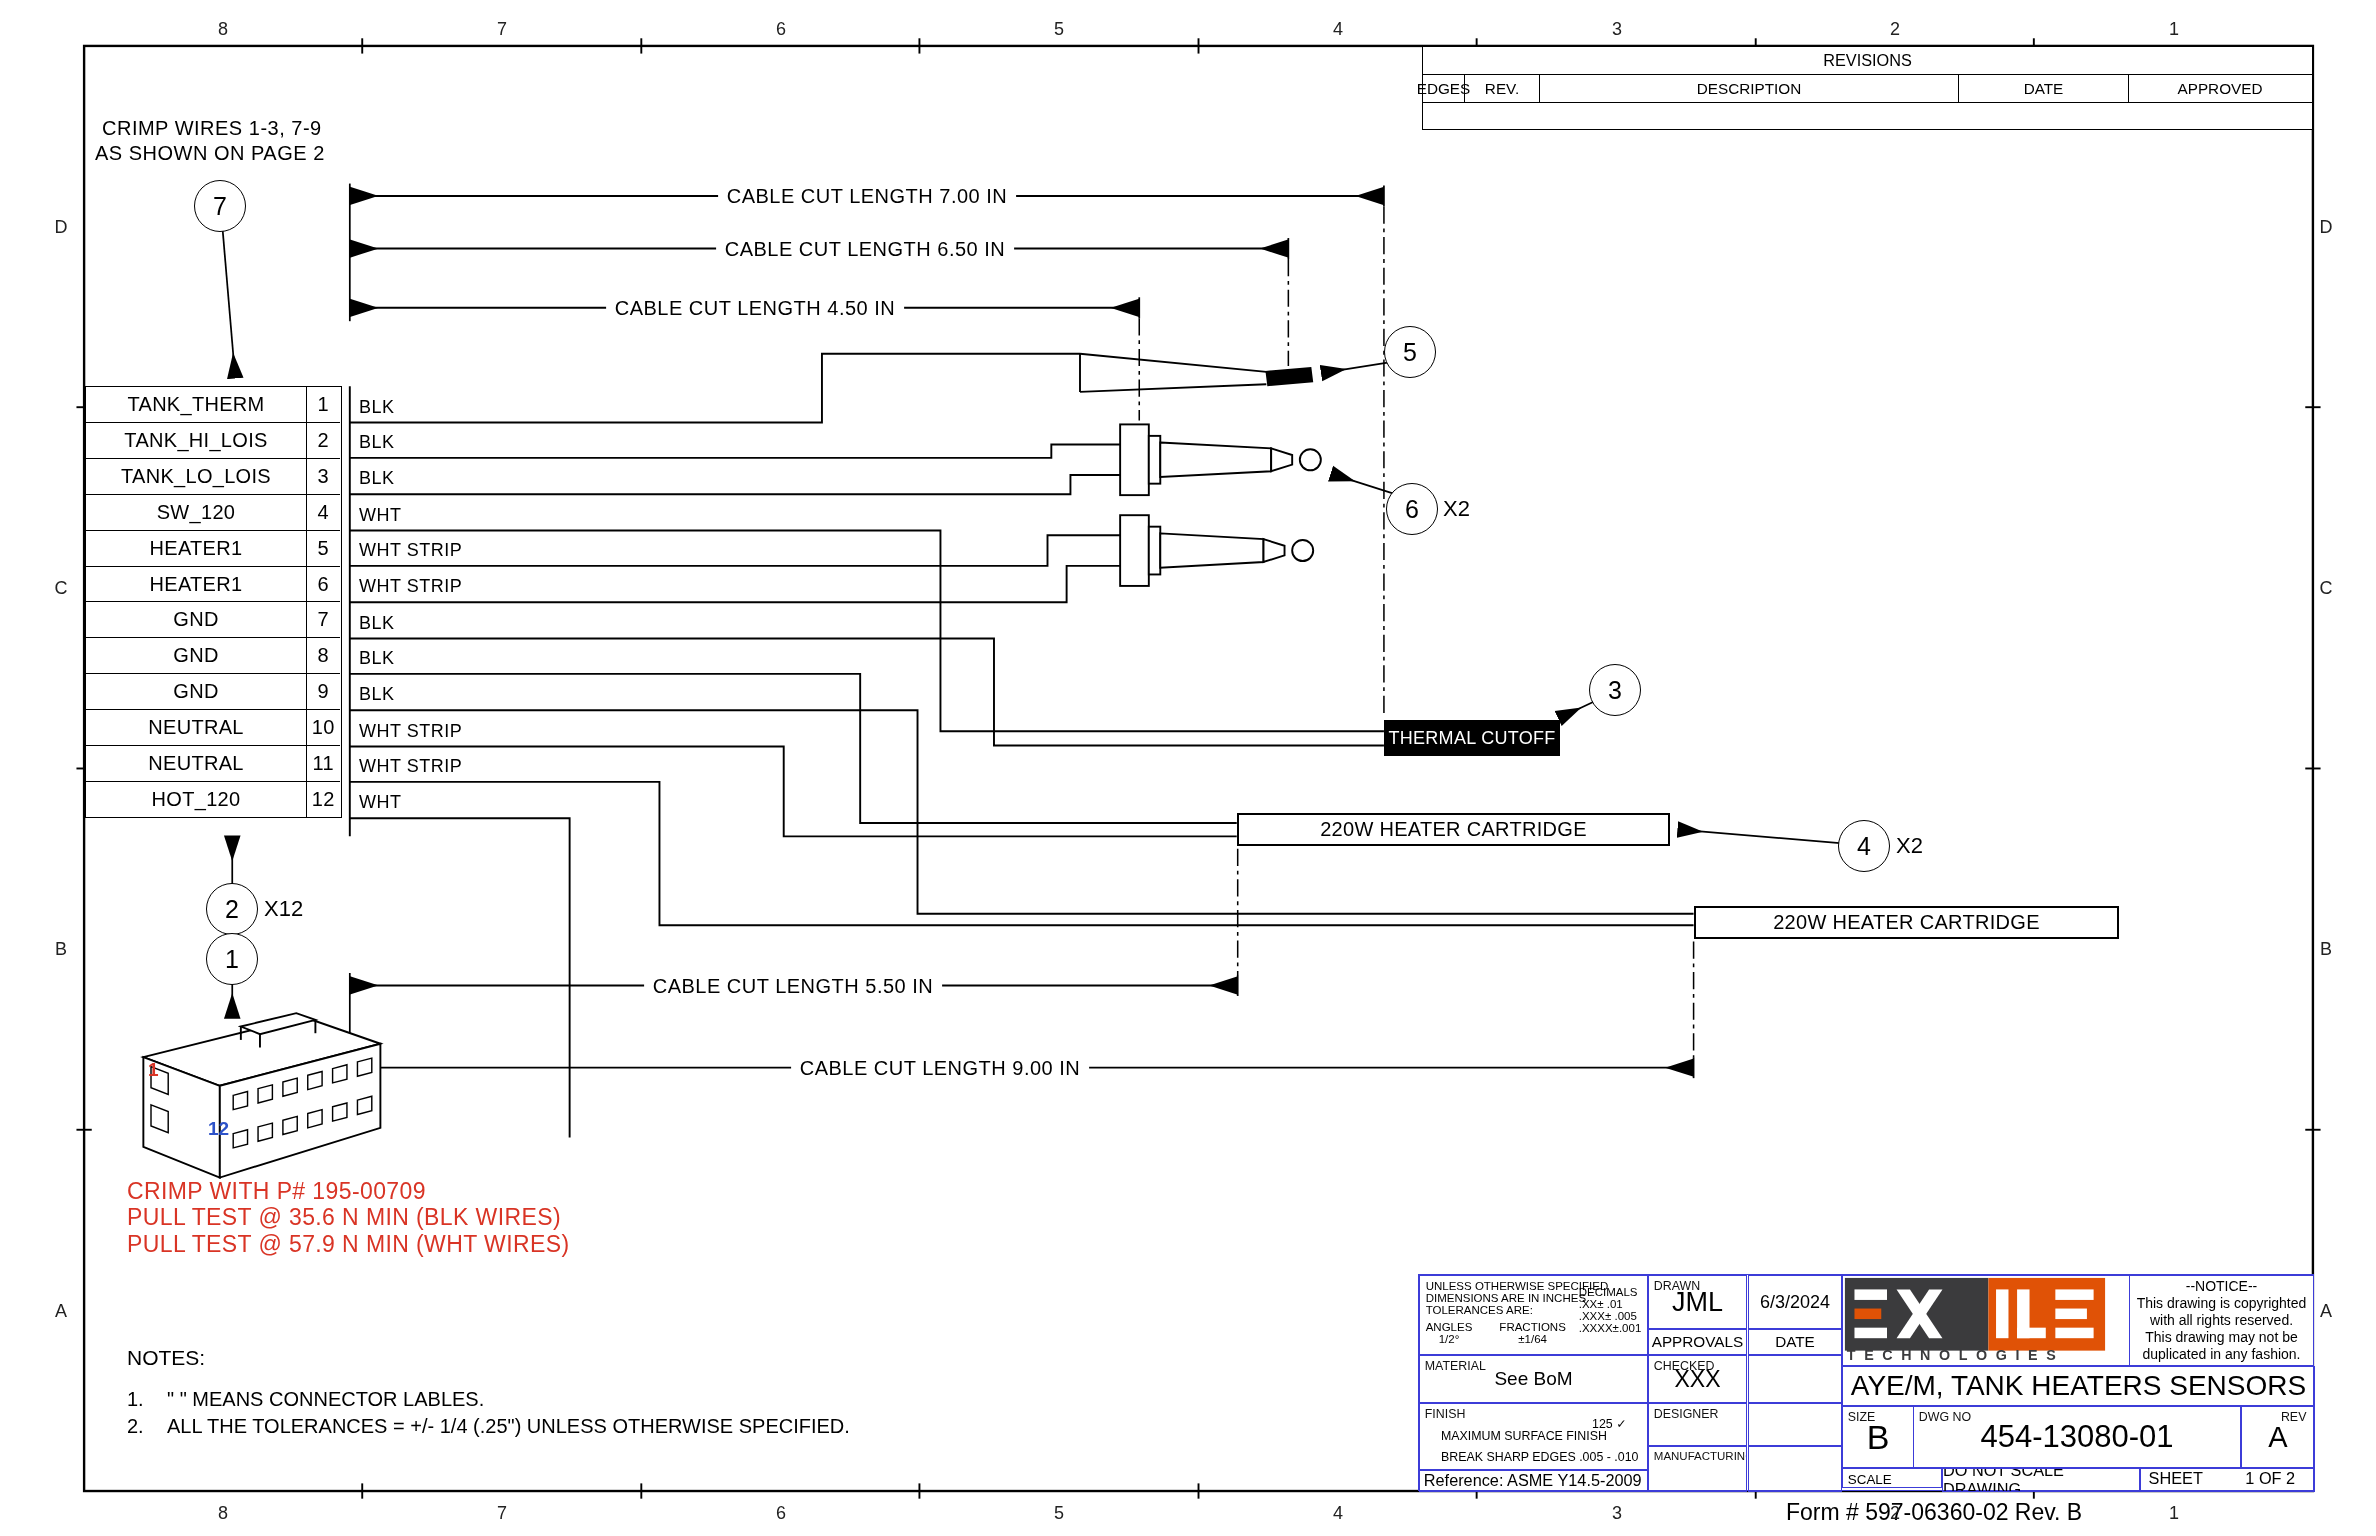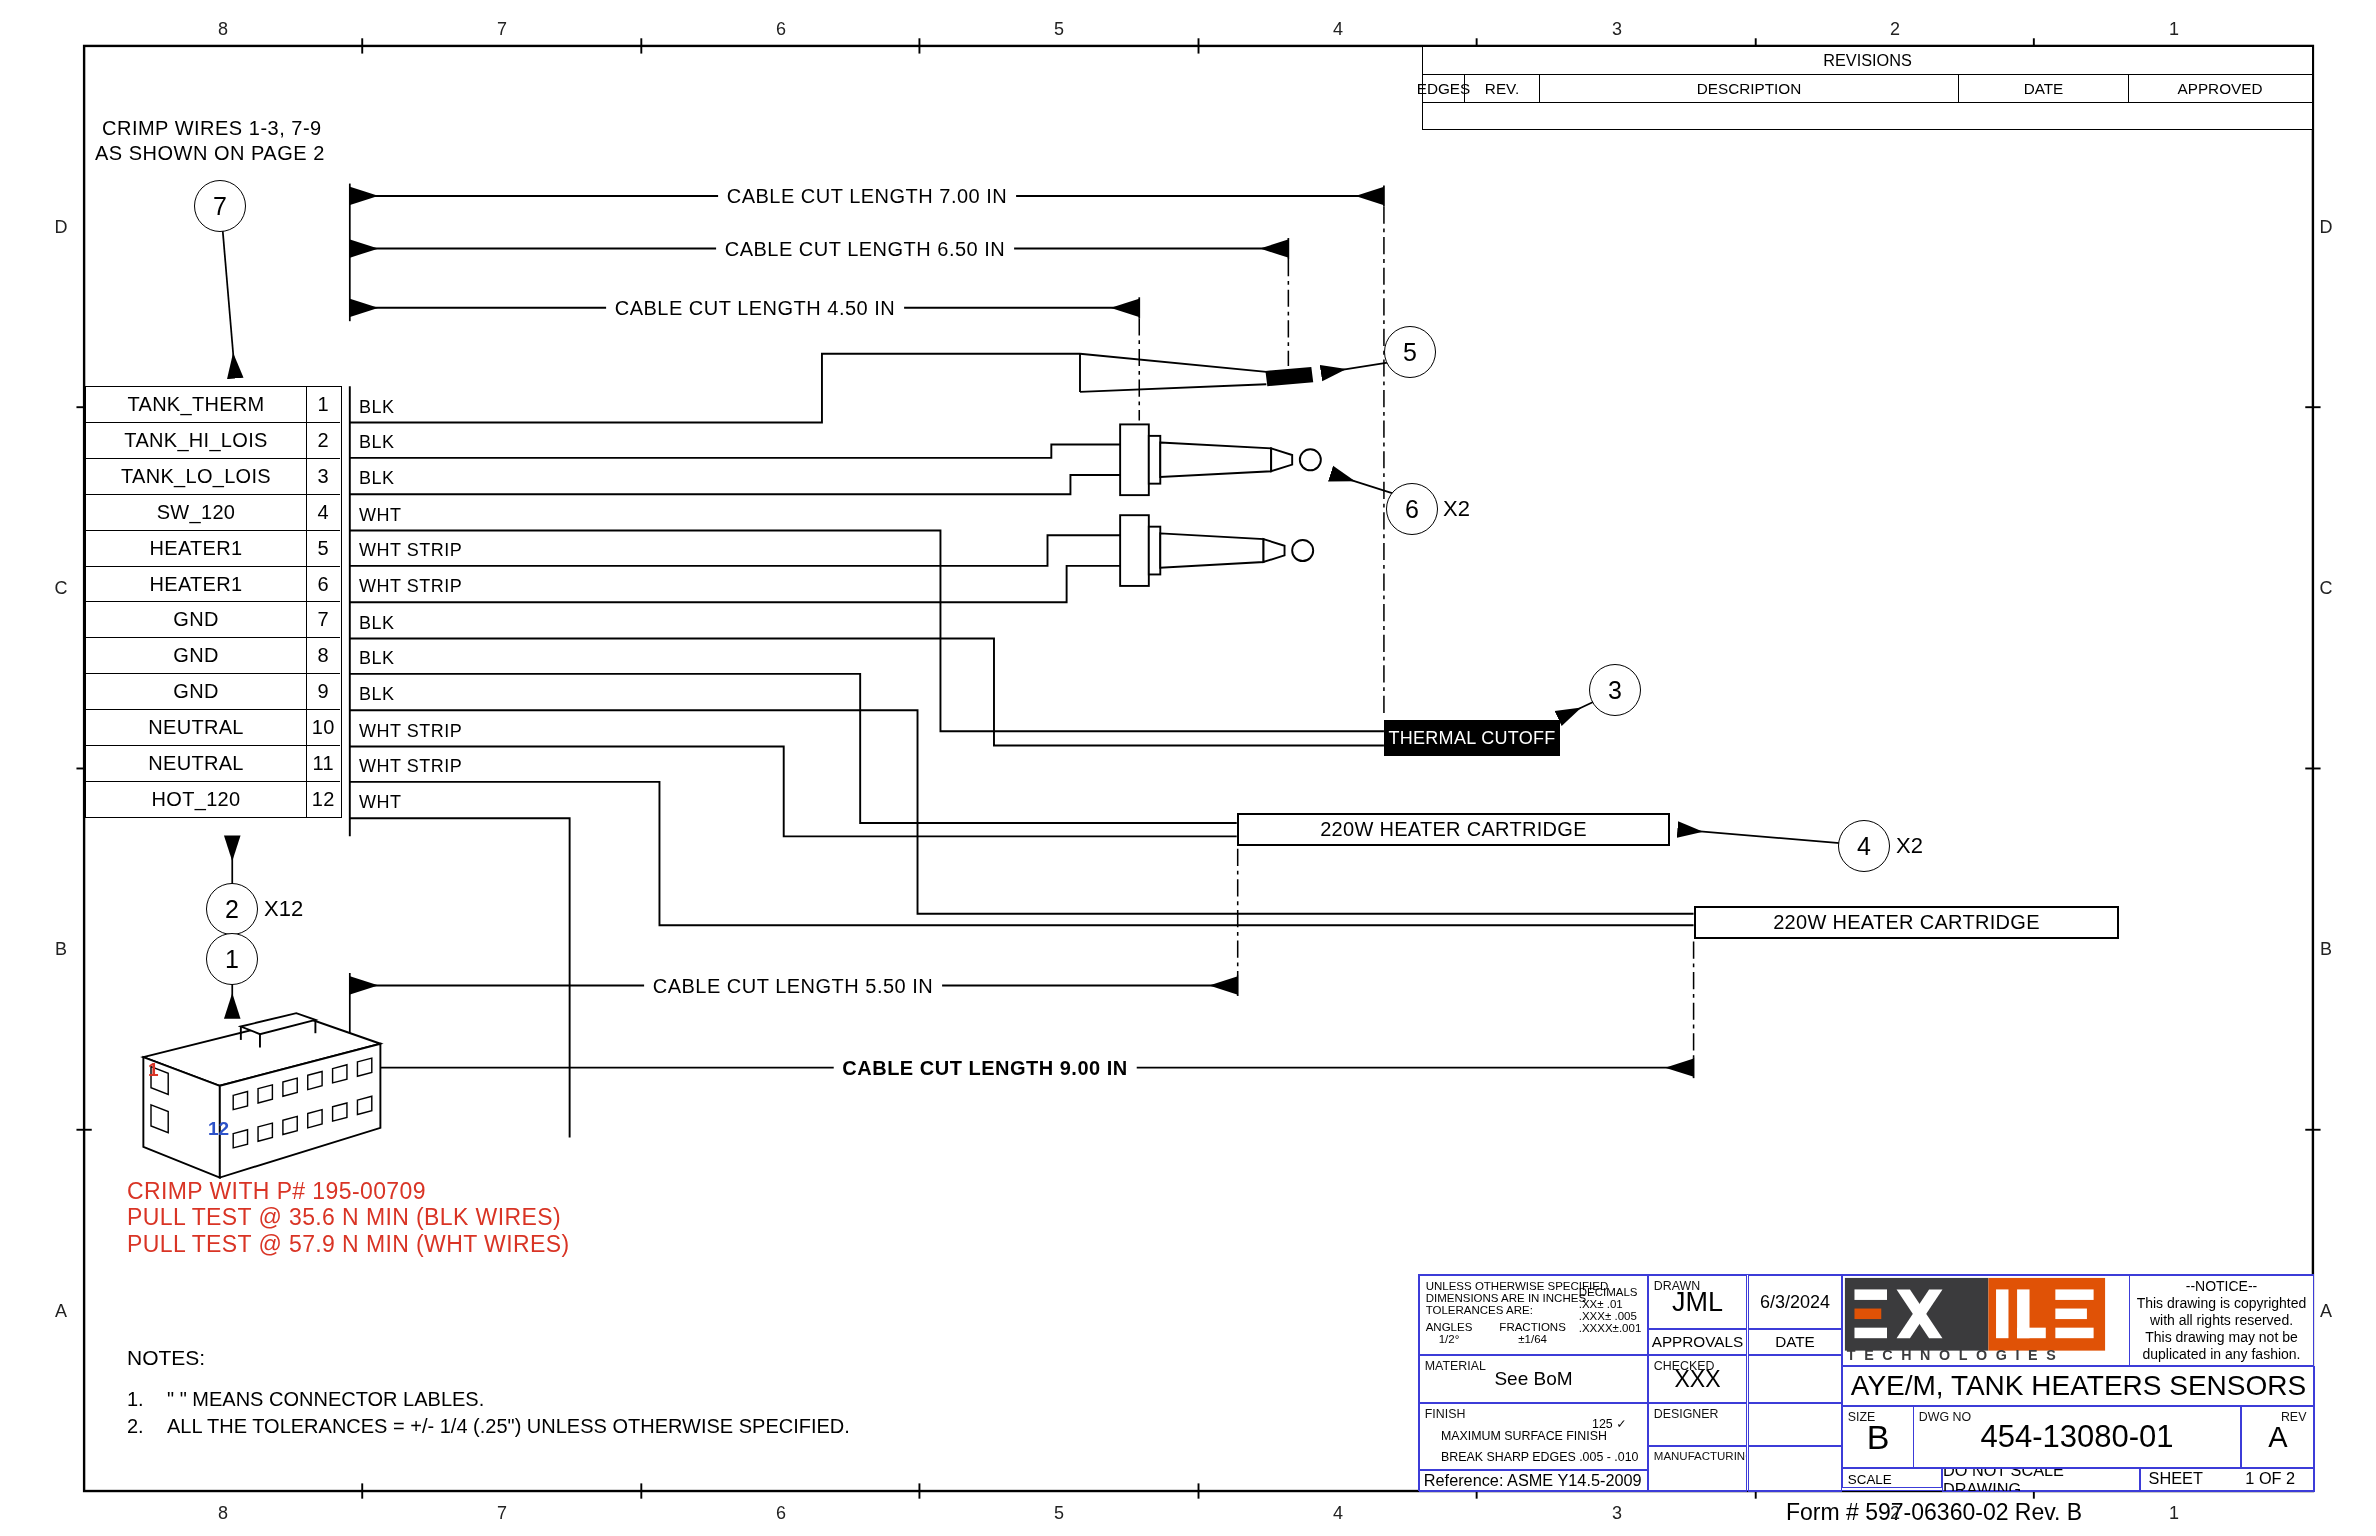--- a/index.html
+++ b/index.html
@@ -216,21 +216,21 @@
       <div class="wire-label" style="left: 359px; top: 684px;">BLK</div>
       <div class="wire-label" style="left: 359px; top: 721px;">WHT STRIP</div>
       <div class="wire-label" style="left: 359px; top: 756px;">WHT STRIP</div>
       <div class="wire-label" style="left: 359px; top: 792px;">WHT</div>
     </div>
 
   <div class="dim-label" style="left:867px;top:196px;">CABLE CUT LENGTH 7.00 IN</div>
   <div class="dim-label" style="left:865px;top:249px;">CABLE CUT LENGTH 6.50 IN</div>
   <div class="dim-label" style="left:755px;top:308px;">CABLE CUT LENGTH 4.50 IN</div>
   <div class="dim-label" style="left:793px;top:986px;">CABLE CUT LENGTH 5.50 IN</div>
-  <div class="dim-label" style="left:985px;top:1068px;font-weight:bold;">CABLE CUT LENGTH 9.00 IN</div>
+  <div class="dim-label" style="left:940px;top:1068px;">CABLE CUT LENGTH 9.00 IN</div>
 
   <div class="balloon" style="left:220px;top:206px;">7</div>
   <div class="balloon" style="left:1410px;top:352px;">5</div>
   <div class="balloon" style="left:1412px;top:509px;">6</div>
   <div class="qty" style="left:1443px;top:509px;">X2</div>
   <div class="balloon" style="left:1615px;top:690px;">3</div>
   <div class="balloon" style="left:1864px;top:846px;">4</div>
   <div class="qty" style="left:1896px;top:846px;">X2</div>
   <div class="balloon" style="left:232px;top:909px;">2</div>
   <div class="qty" style="left:264px;top:909px;">X12</div>

